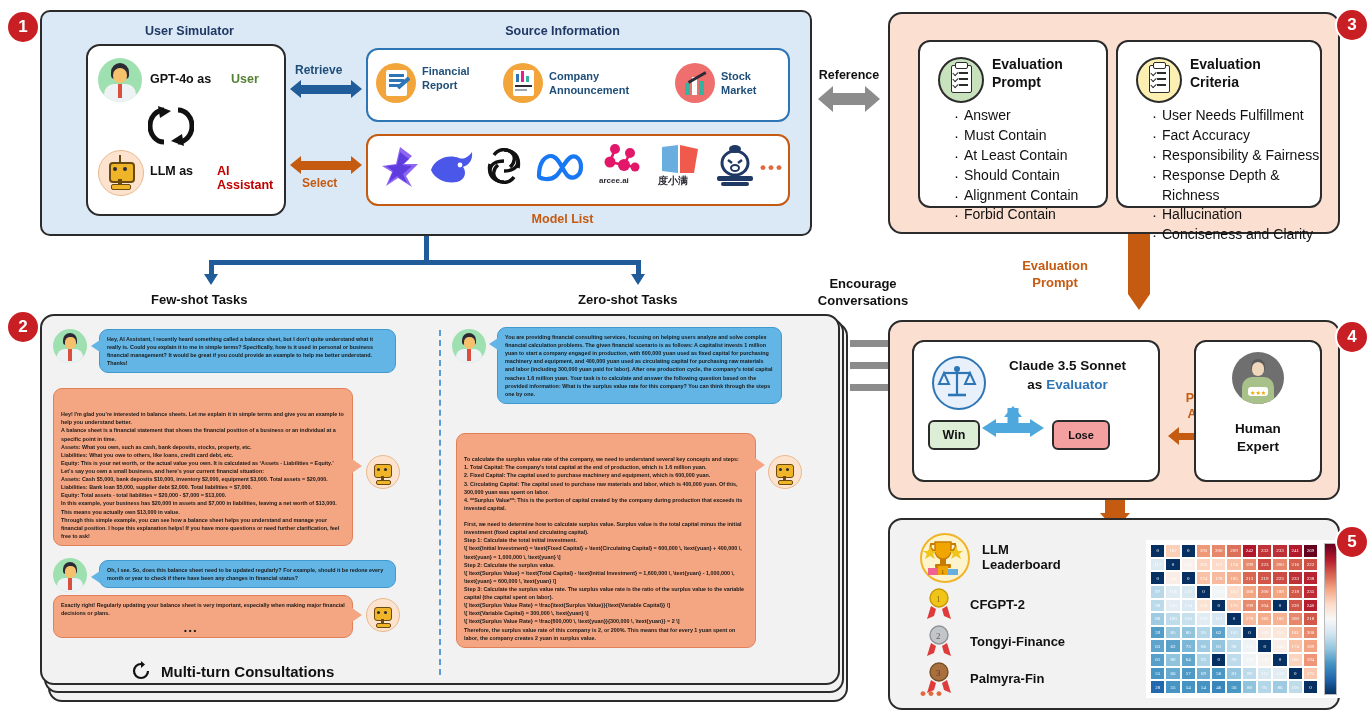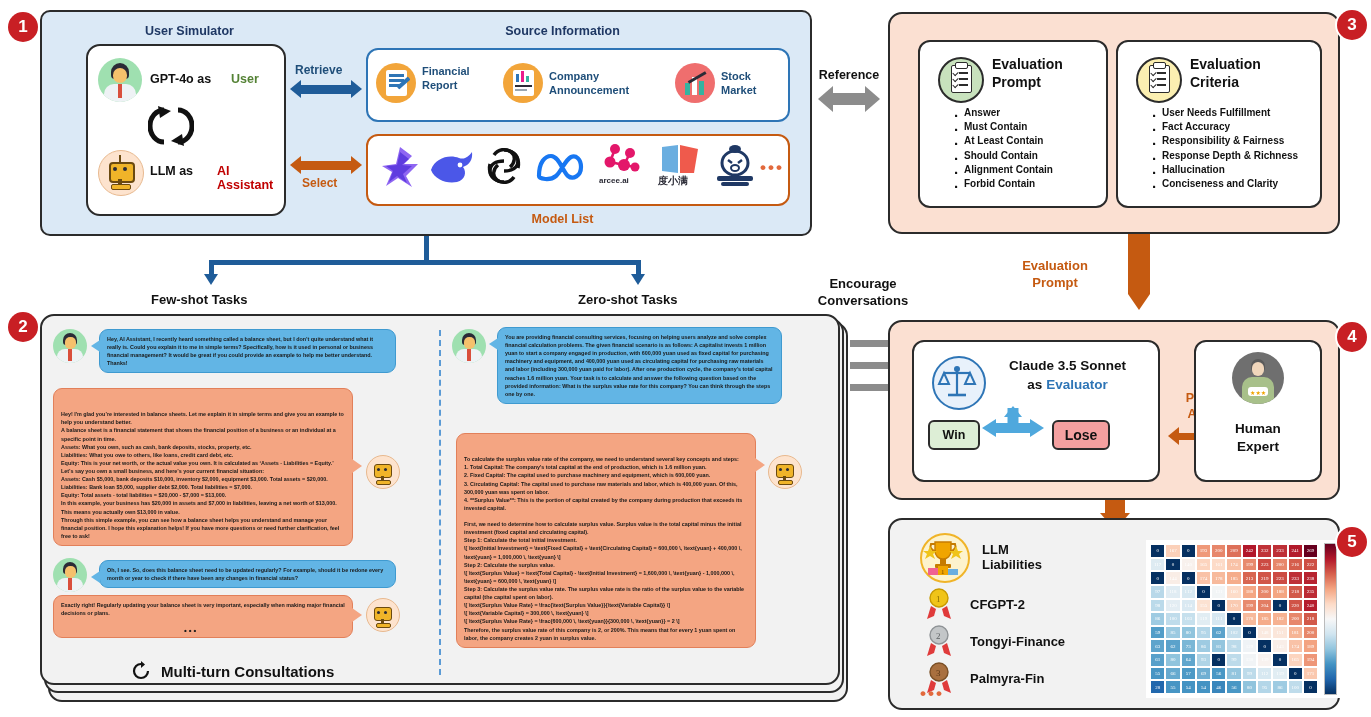--- a/index.html
+++ b/index.html
@@ -47,21 +47,21 @@
   .tri-d{border-left:7px solid transparent;border-right:7px solid transparent;border-top:11px solid #1f5c99;}
   .tri-d-org{border-left:11px solid transparent;border-right:11px solid transparent;border-top:16px solid #c55a11;}
 
   
   .dbl{position:absolute;display:flex;align-items:center;}
   .dbl .bar{height:9px;flex:1;}
   .dbl .lt{width:0;height:0;border-top:9px solid transparent;border-bottom:9px solid transparent;}
   .dbl .rt{width:0;height:0;border-top:9px solid transparent;border-bottom:9px solid transparent;}
 
   ul.eval{margin:0;padding:0 0 0 14px;list-style:none;}
-  ul.eval li{font-size:10px;font-weight:bold;color:#111;line-height:1.42;position:relative;padding-left:10px;}
+  ul.eval li{font-size:14px;font-weight:normal;color:#111;line-height:1.42;position:relative;padding-left:10px;}
   ul.eval li:before{content:"\00B7";position:absolute;left:0;top:-1px;font-size:15px;}
   .lb-label{font-weight:bold;font-size:13px;color:#111;line-height:1.15;}
 
   .hm{display:grid;grid-template-columns:repeat(11,1fr);width:172px;height:150px;}
   .hm div{font-size:5px;color:#fff;display:flex;align-items:center;justify-content:center;
     font-family:"Liberation Serif", serif;border:0.4px solid #fff;box-sizing:border-box;}
   .cbar{width:11px;height:150px;border:1px solid #bbb;
      background:linear-gradient(to top,#053061,#2166ac,#4393c3,#92c5de,#d1e5f0,#f7f7f7,#fddbc7,#f4a582,#d6604d,#b2182b,#67001f);}
   .dots{color:#e2693c;font-weight:bold;letter-spacing:2px;font-size:17px;}
 </style>
@@ -444,21 +444,21 @@
 </div>
 <svg class="abs" style="left:982px;top:406px;" width="62" height="44" viewBox="0 0 62 44">
   <path d="M31 2 L31 22" stroke="#4fa8dd" stroke-width="11"></path>
   <path d="M31 22 L12 22" stroke="#4fa8dd" stroke-width="10"></path>
   <path d="M31 22 L50 22" stroke="#4fa8dd" stroke-width="10"></path>
   <polygon points="0,22 14,13 14,31" fill="#4fa8dd"></polygon>
   <polygon points="62,22 48,13 48,31" fill="#4fa8dd"></polygon>
   <polygon points="31,0 22,11 40,11" fill="#4fa8dd"></polygon>
 </svg>
 <div class="abs" style="left:1052px;top:420px;width:54px;height:26px;background:#f4a0a0;border:2px solid #2b2b2b;border-radius:6px;display:flex;align-items:center;justify-content:center;">
-  <span style="font-weight:bold;font-size:14px;color:#111;">Lose</span>
+  <span style="font-weight:bold;font-size:11px;color:#111;">Lose</span>
 </div>
 
 <div class="abs" style="left:1163px;top:390px;width:110px;text-align:center;font-weight:bold;font-size:12.5px;color:#c55a11;line-height:1.3;">
   <span>Preference</span><br>
   <span>Alignment</span>
 </div>
 <div class="dbl" style="left:1168px;top:427px;width:72px;height:18px;">
   <span class="lt" style="border-right:11px solid #c55a11;"></span>
   <span class="bar" style="background:#c55a11;height:7px;"></span>
   <span class="rt" style="border-left:11px solid #c55a11;"></span>
@@ -494,21 +494,21 @@
       <rect x="6" y="33" width="10" height="7" fill="#f06292"></rect>
       <rect x="16" y="31" width="10" height="9" fill="#f0a500"></rect>
       <rect x="26" y="34" width="10" height="6" fill="#6aaee0"></rect>
       <text x="19" y="39" font-size="7" fill="#7a4a00" font-family="Liberation Serif, serif">1</text>
       <polygon points="8,11 10,16 15,16 11,19 13,24 8,21 3,24 5,19 1,16 6,16" fill="#f0c419"></polygon>
       <polygon points="34,11 36,16 41,16 37,19 39,24 34,21 29,24 31,19 27,16 32,16" fill="#f0c419"></polygon>
     </svg>
   </span>
   <span class="lb-label">
     <span>LLM</span><br>
-    <span>Liabilities</span>
+    <span>Leaderboard</span>
   </span>
 </div>
 
 <div class="abs" style="left:924px;top:588px;display:flex;align-items:center;gap:16px;">
   <span style="width:30px;height:34px;position:relative;display:inline-block;">
     <svg width="30" height="34" viewBox="0 0 30 34">
       <circle cx="15" cy="10" r="9" fill="#f0c419" stroke="#c79a00" stroke-width="1.4"></circle>
       <text x="12" y="14" font-size="9" fill="#8a6d00" font-family="Liberation Serif, serif">1</text>
       <path d="M7 18 L3 31 L10 28 L12 21 Z" fill="#e03b3b"></path>
       <path d="M23 18 L27 31 L20 28 L18 21 Z" fill="#e03b3b"></path>

